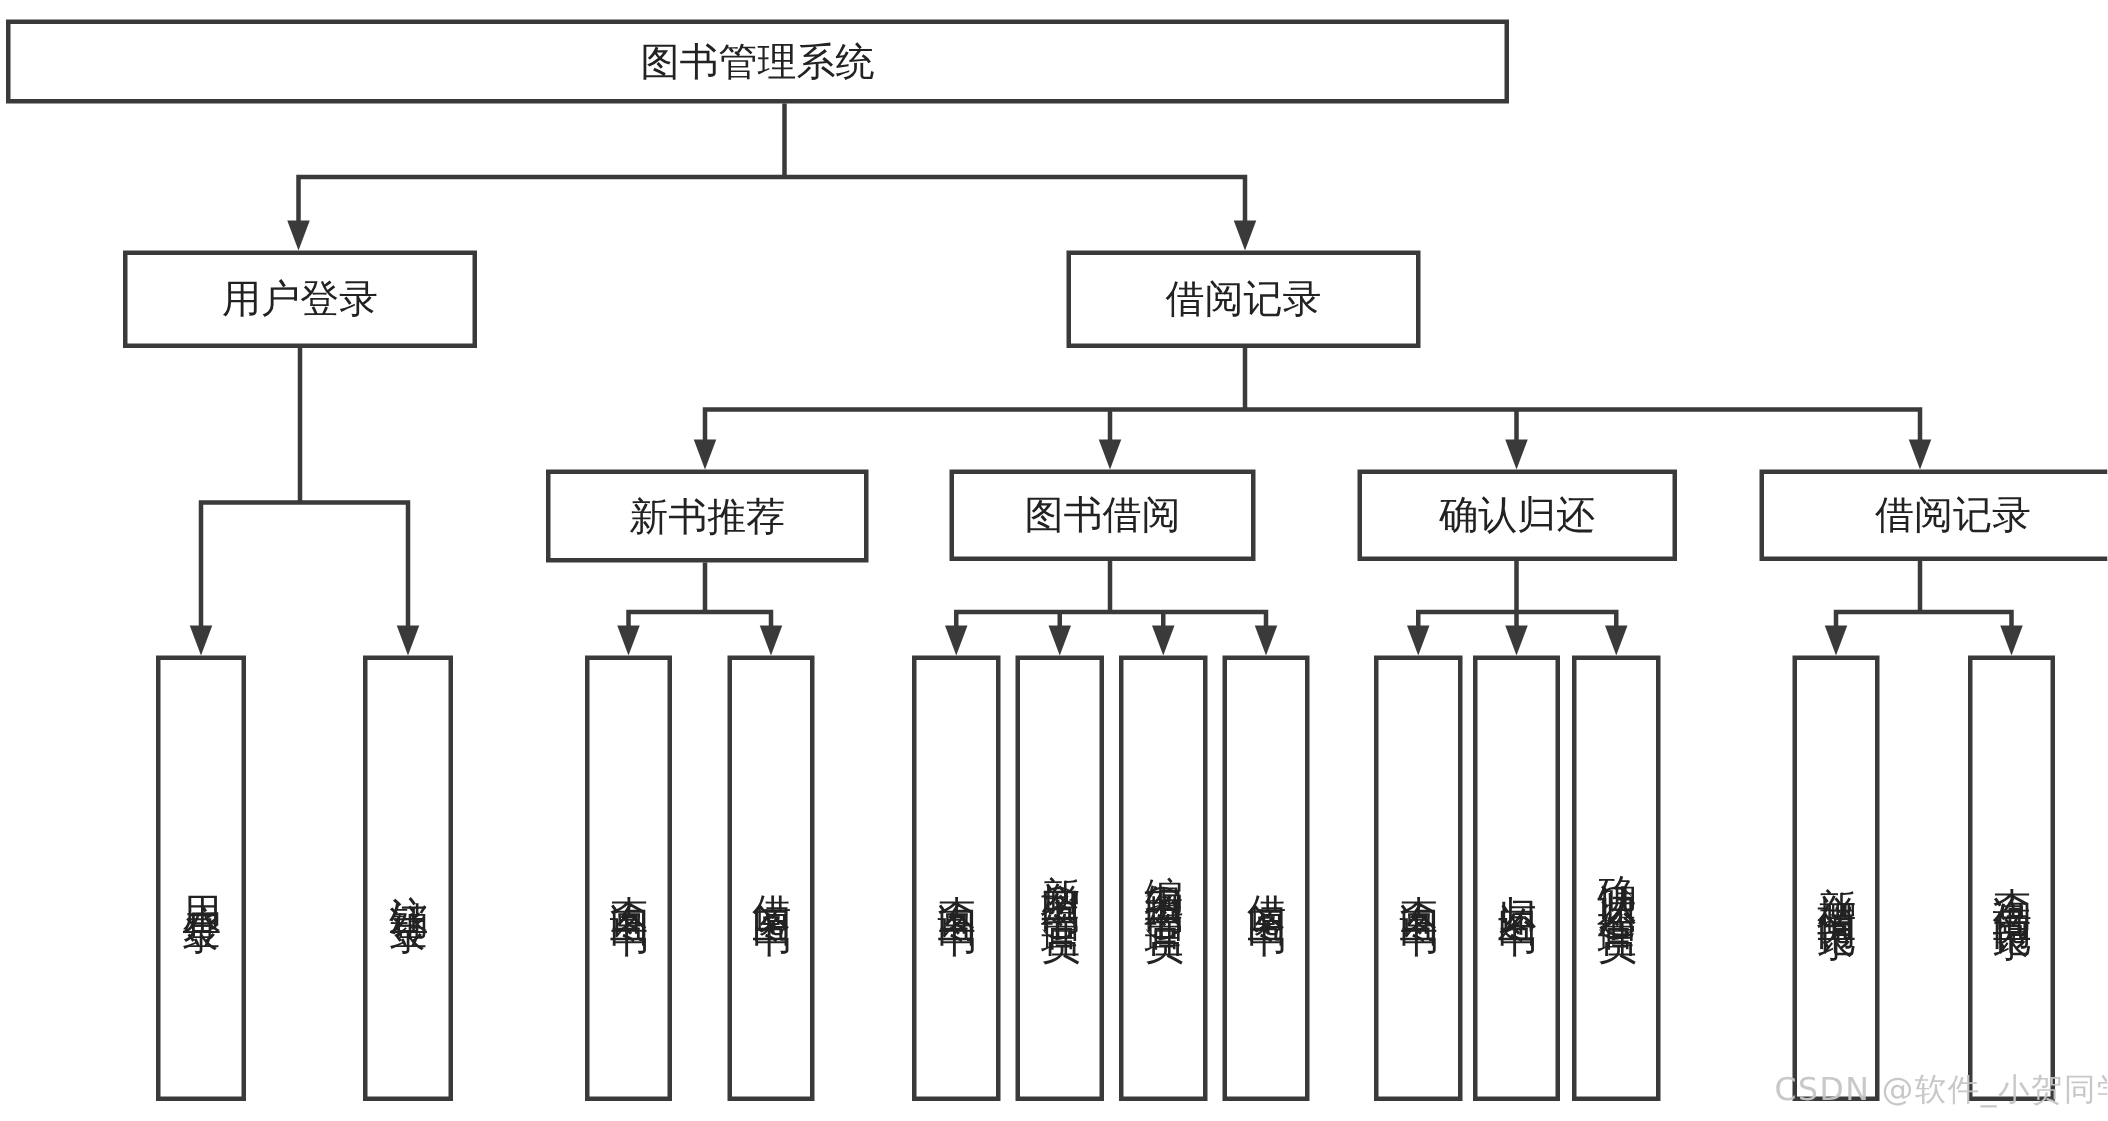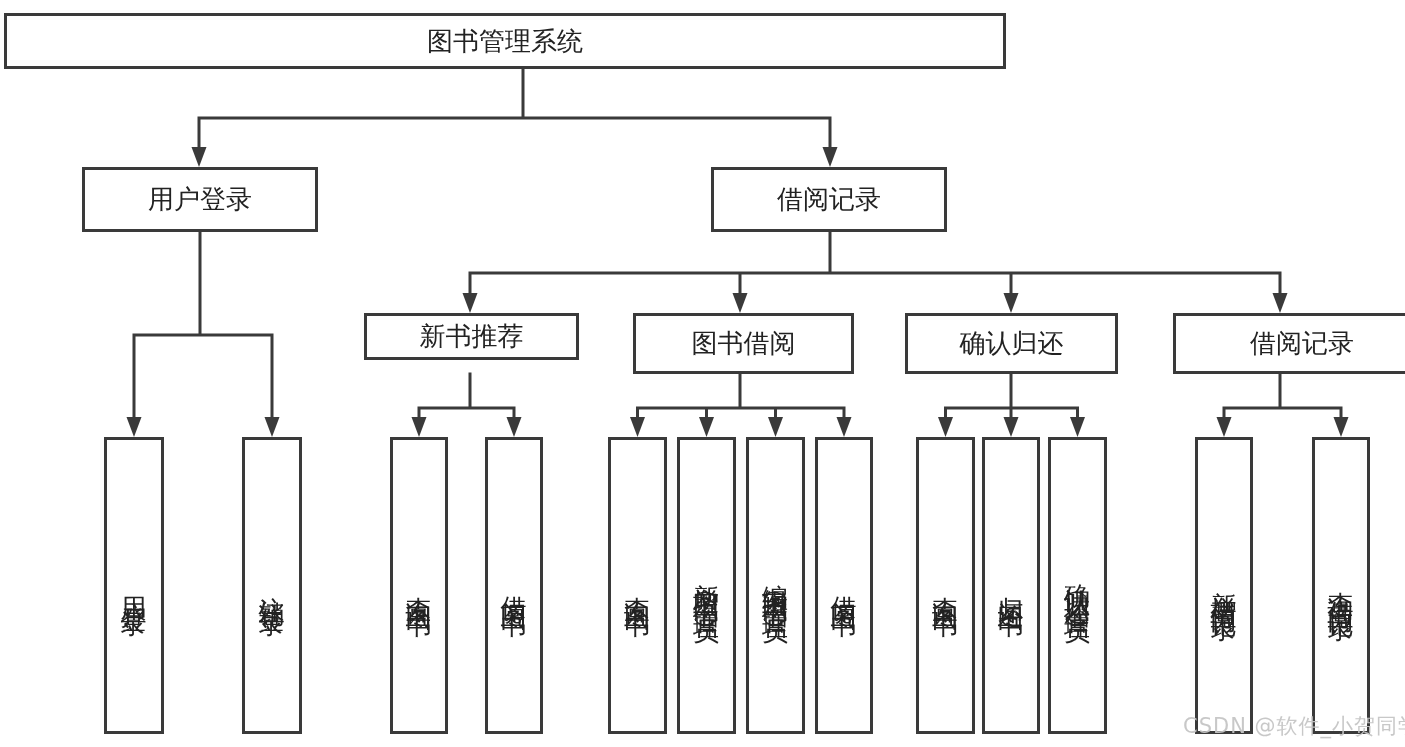--- a/index.html
+++ b/index.html
@@ -89,22 +89,22 @@
       <polygon points="1216.5,417 1231.5,417 1224,437"></polygon>
       <polygon points="1333.5,417 1348.5,417 1341,437"></polygon>
     </g>
   </svg>
 
   <div class="node" style="left:4px; top:13px; width:1002px; height:56px;">图书管理系统</div>
 
   <div class="node" style="left:82px; top:167px; width:236px; height:65px;">用户登录</div>
   <div class="node" style="left:711px; top:167px; width:236px; height:65px;">借阅记录</div>
 
-  <div class="node" style="left:364px; top:313px; width:215px; height:47px;">新书推荐</div>
-  <div class="node" style="left:633px; top:313px; width:221px; height:61px;">图书借阅</div>
+  <div class="node" style="left:364px; top:313px; width:215px; height:62px;">新书推荐</div>
+  <div class="node" style="left:633px; top:313px; width:204px; height:61px;">图书借阅</div>
   <div class="node" style="left:905px; top:313px; width:213px; height:61px;">确认归还</div>
   <div class="node" style="left:1173px; top:313px; width:258px; height:61px;">借阅记录</div>
 
   <div class="vnode" style="left:104px; top:437px; width:60px; height:297px;">
     <span>用户登录</span>
   </div>
   <div class="vnode" style="left:242px; top:437px; width:60px; height:297px;">
     <span>注销登录</span>
   </div>
 

